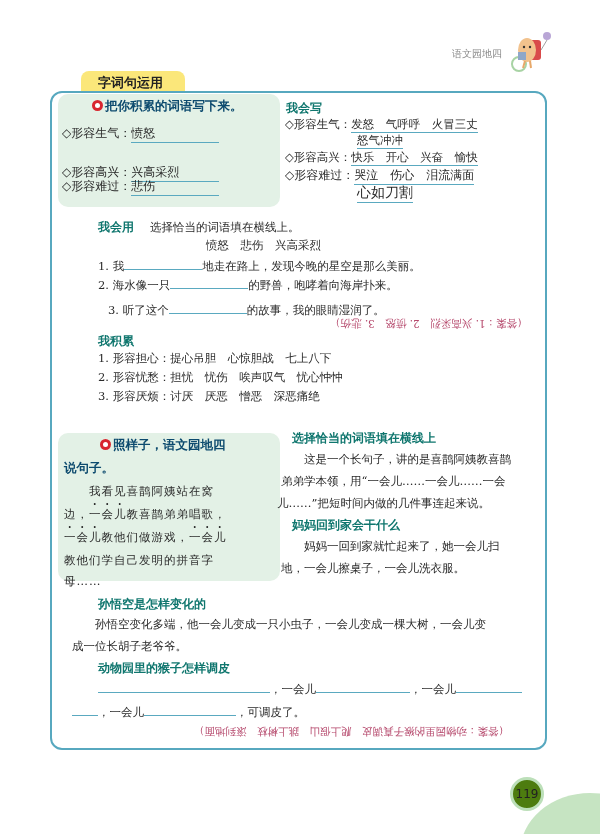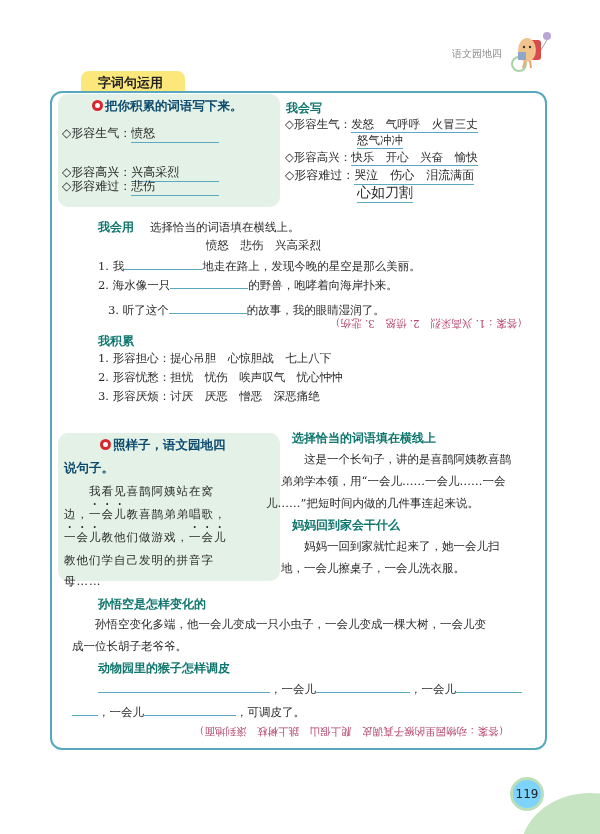--- a/index.html
+++ b/index.html
@@ -25,21 +25,21 @@
 
   .row{font-size:12px;white-space:nowrap;}
   .uline{display:inline-block;border-bottom:1px solid #5aa9c0;}
 
   .blue-head{color:#0f766e;font-size:12px;font-weight:bold;}
   .txt{font-size:11.5px;white-space:nowrap;}
   .ans{font-size:10.5px;color:#b5476b;transform:rotate(180deg);white-space:nowrap;}
   .dotted{position:relative;}
   .dotted::after{content:"·";position:absolute;left:50%;top:-11px;transform:translateX(-50%);font-size:14px;color:#222;}
 
-  .page-circle{left:510px;top:777px;width:28px;height:28px;border:3px solid #bcdfb9;border-radius:50%;background:#7dd3fc;text-align:center;line-height:28px;font-size:12px;color:#222;z-index:2;}
+  .page-circle{left:510px;top:777px;width:28px;height:28px;border:3px solid #bcdfb9;border-radius:50%;background:#4d7c0f;text-align:center;line-height:28px;font-size:12px;color:#222;z-index:2;}
   .page-blob{left:520px;top:793px;width:140px;height:120px;border-radius:50%;background:#c6e4c2;}
 </style>
 </head>
 <body>
 
 <div class="abs header-title">语文园地四</div>
 <div class="abs mascot">
   <svg width="50" height="42" viewBox="0 0 50 42">
     <circle cx="42" cy="6" r="4" fill="#b9a6d6"></circle>
     <line x1="42" y1="10" x2="36" y2="20" stroke="#888" stroke-width="0.8"></line>
@@ -122,21 +122,21 @@
 </div>
 <div class="abs txt serif" style="left:64px;top:530px;letter-spacing:1px;">
   <span class="dotted">一</span><span class="dotted">会</span><span class="dotted">儿</span><span>教他们做游戏，</span><span class="dotted">一</span><span class="dotted">会</span><span class="dotted">儿</span>
 </div>
 <div class="abs txt serif" style="left:64px;top:553px;letter-spacing:1px;">教他们学自己发明的拼音字</div>
 <div class="abs txt serif" style="left:64px;top:574px;letter-spacing:1px;">母……</div>
 
 <div class="abs blue-head" style="left:292px;top:430px;">选择恰当的词语填在横线上</div>
 <div class="abs txt serif" style="left:281px;top:452px;">　　这是一个长句子，讲的是喜鹊阿姨教喜鹊</div>
 <div class="abs txt serif" style="left:281px;top:474px;">弟弟学本领，用“一会儿……一会儿……一会</div>
-<div class="abs txt serif" style="left:266px;top:496px;">儿……”把短时间内做的几件事连起来说。</div>
+<div class="abs txt serif" style="left:277px;top:496px;">儿……”把短时间内做的几件事连起来说。</div>
 <div class="abs blue-head" style="left:292px;top:517px;">妈妈回到家会干什么</div>
 <div class="abs txt serif" style="left:281px;top:539px;">　　妈妈一回到家就忙起来了，她一会儿扫</div>
 <div class="abs txt serif" style="left:281px;top:561px;">地，一会儿擦桌子，一会儿洗衣服。</div>
 
 <div class="abs blue-head" style="left:98px;top:596px;">孙悟空是怎样变化的</div>
 <div class="abs txt serif" style="left:72px;top:617px;">　　孙悟空变化多端，他一会儿变成一只小虫子，一会儿变成一棵大树，一会儿变</div>
 <div class="abs txt serif" style="left:72px;top:639px;">成一位长胡子老爷爷。</div>
 
 <div class="abs blue-head" style="left:98px;top:660px;">动物园里的猴子怎样调皮</div>
 <div class="abs txt serif" style="left:98px;top:680px;">

